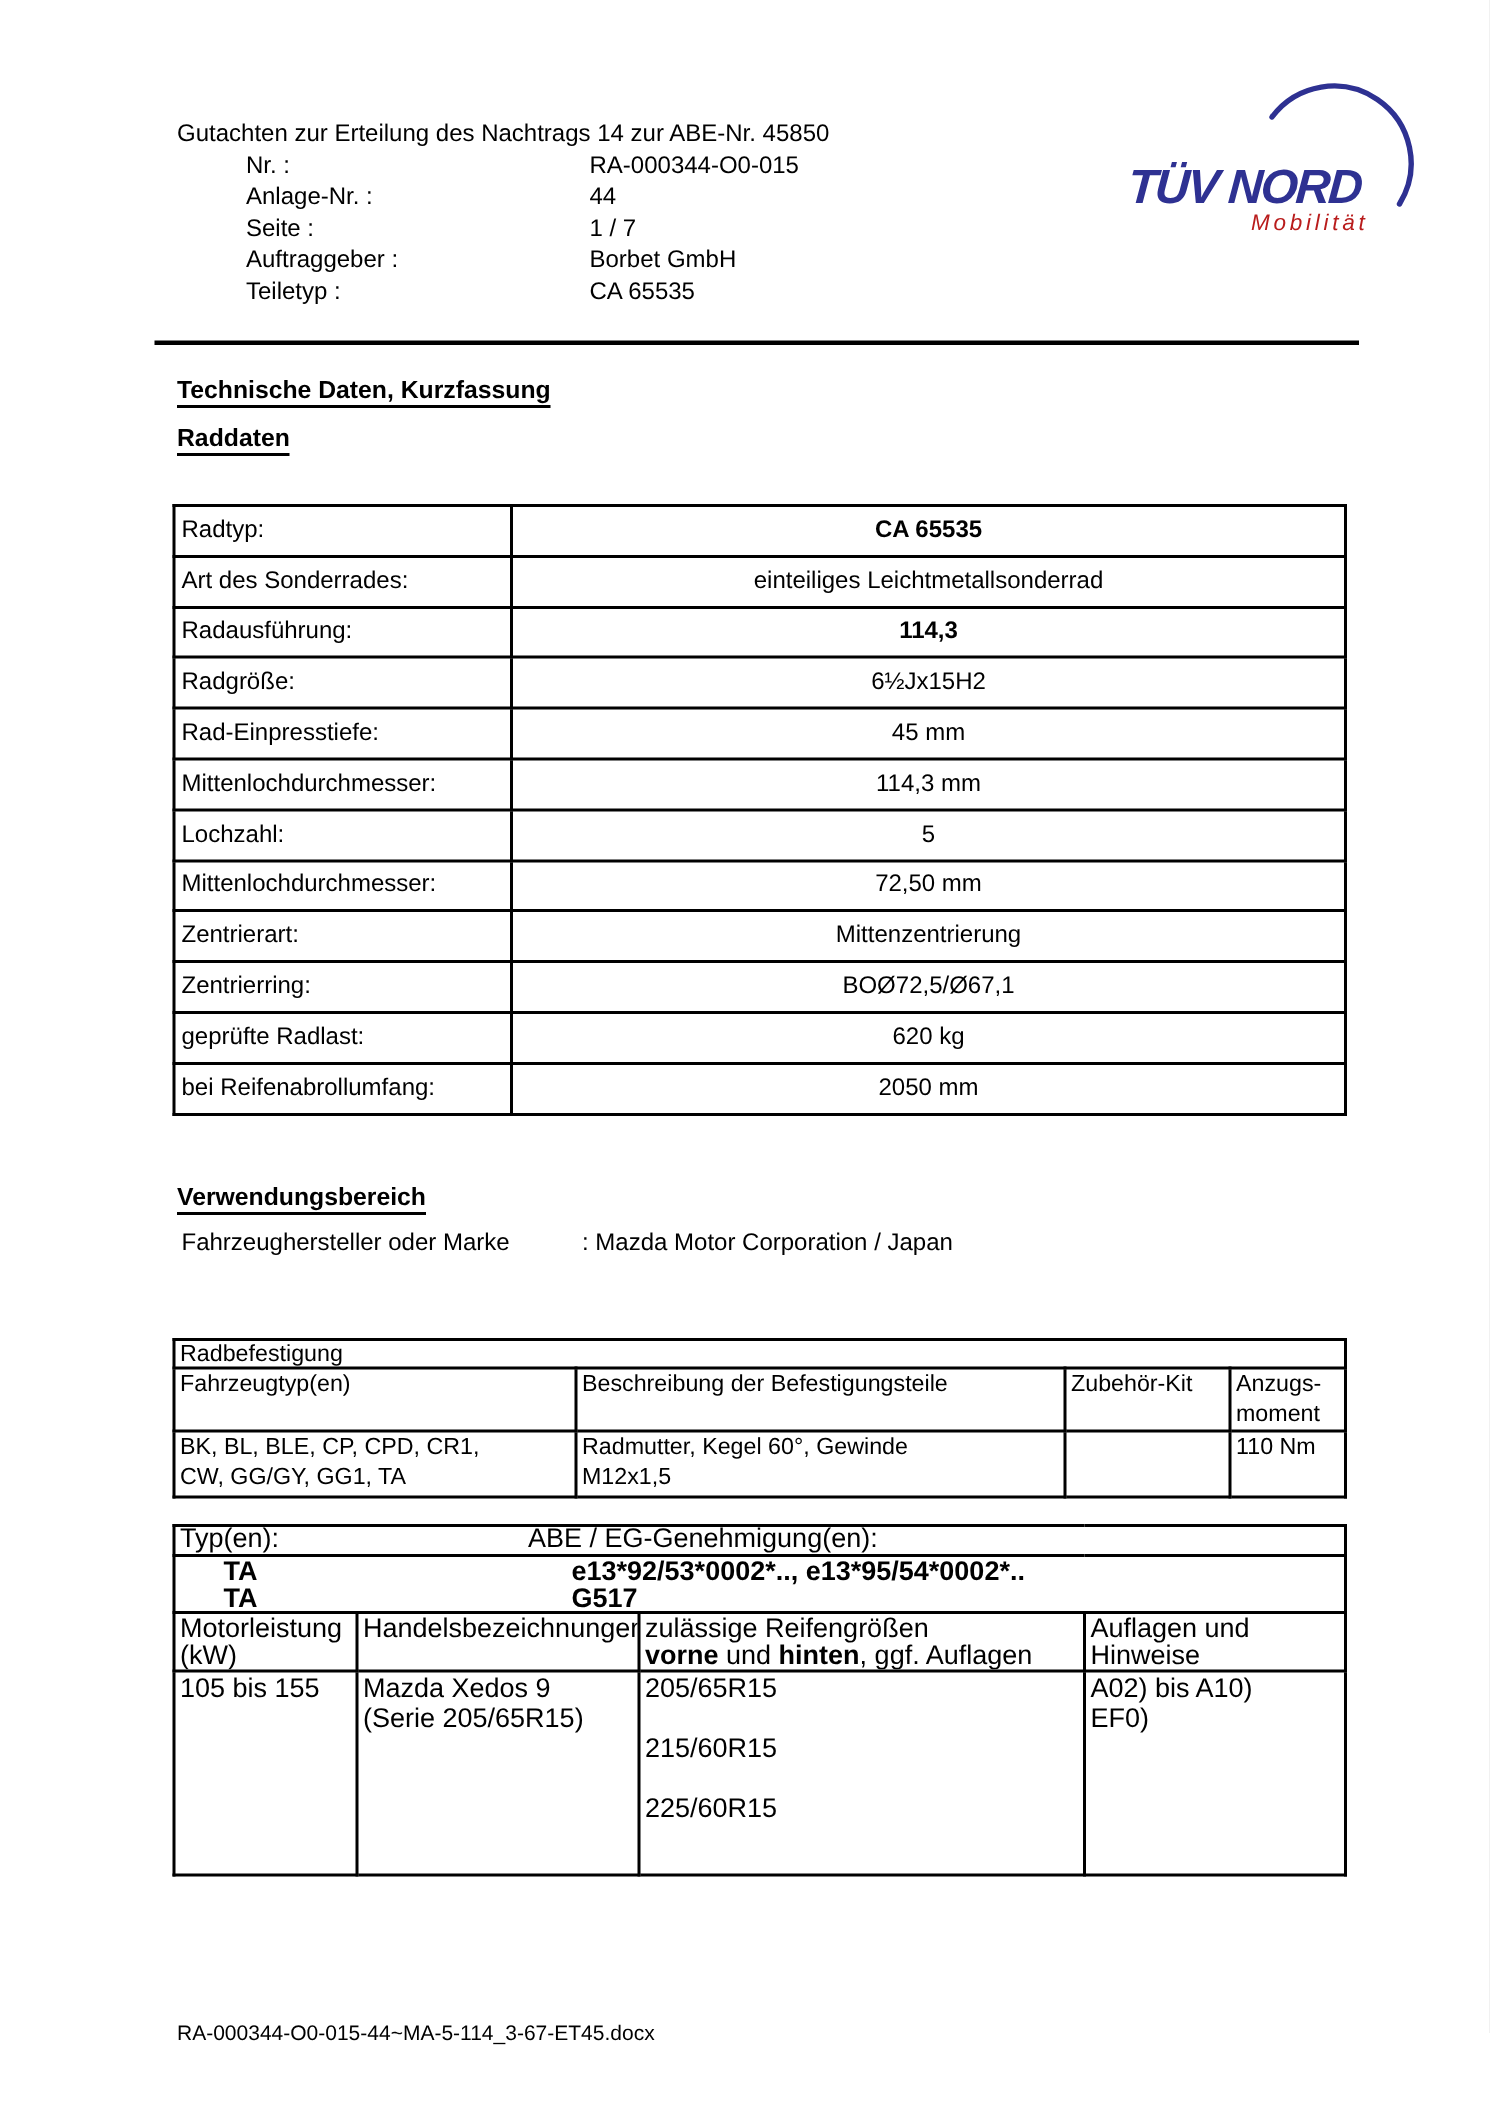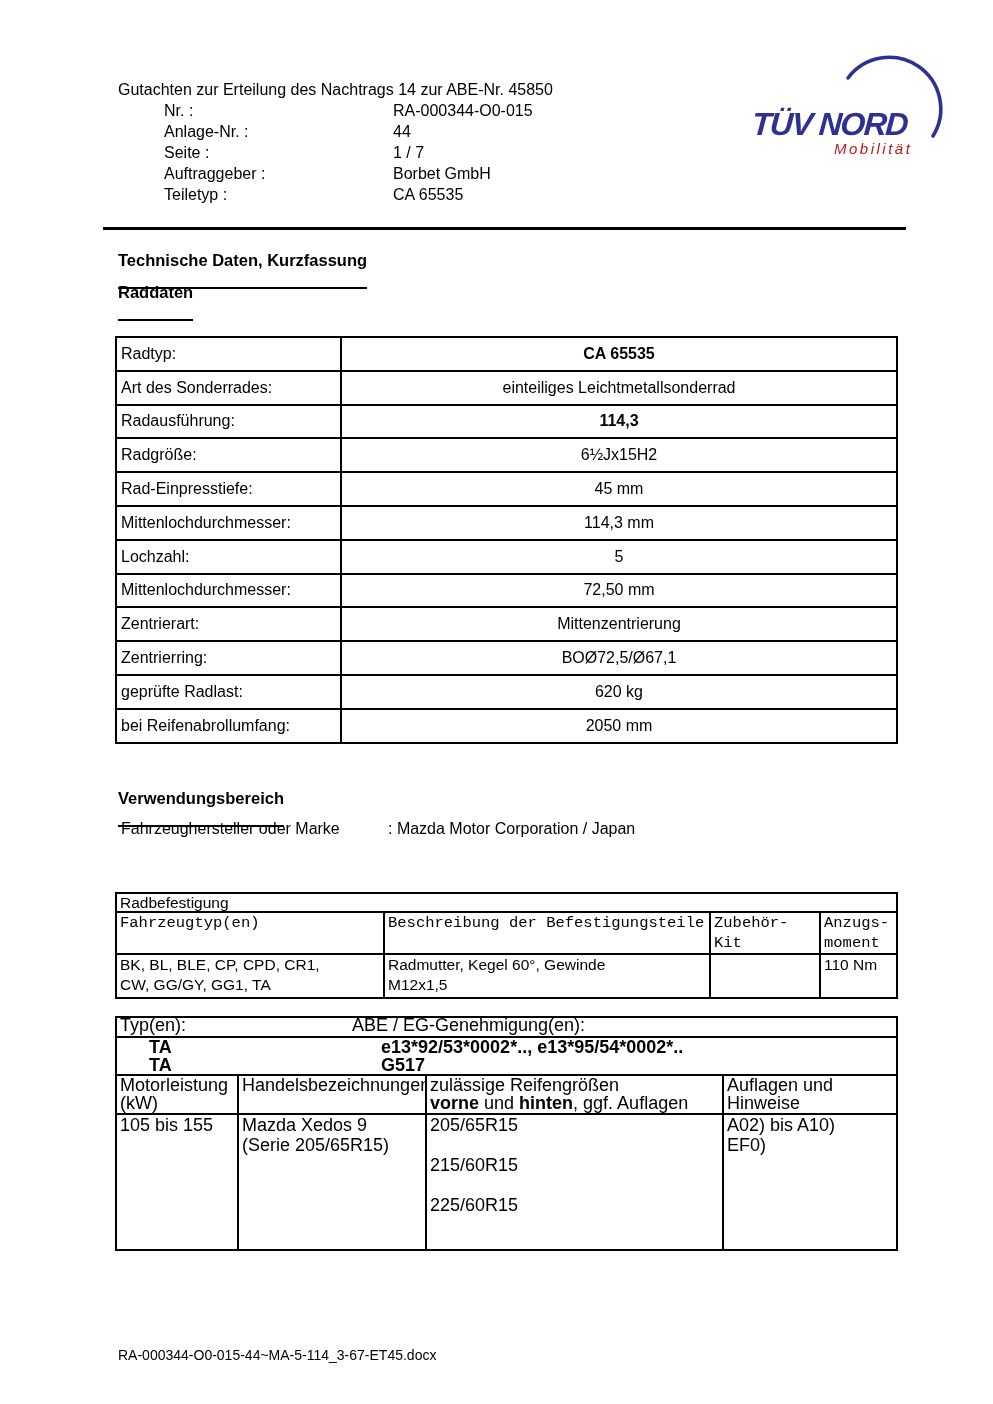--- a/index.html
+++ b/index.html
@@ -27,37 +27,37 @@
   }
   .logo-tagline{
     position:absolute;left:86px;top:92px;
     font-size:15px;font-style:italic;letter-spacing:2.5px;
     color:#b91c1c;white-space:nowrap;
   }
   
   .rule{position:absolute;left:103px;top:227px;width:803px;height:3px;background:#000;}
   
   .h1{position:absolute;left:118px;font-size:16.5px;font-weight:bold;}
-  .h1 span{border-bottom:2px solid #000;padding-bottom:18px;}
+  .h1 span{border-bottom:2px solid #000;padding-bottom:1px;}
   .h-tech{top:251px;}
   .h-rad{top:283px;}
   .h-verw{top:789px;}
   .hersteller-line{position:absolute;left:121px;top:820px;font-size:16px;width:700px;}
   .hersteller-line .hv{position:absolute;left:267px;top:0;}
   
   .rad-table{position:absolute;left:115px;top:336px;width:783px;border-collapse:collapse;font-size:16px;table-layout:fixed;}
   .rad-table td{border:2px solid #000;height:31.8px;padding:0;overflow:hidden;}
   .rad-table td.lab{padding-left:4px;}
   .rad-table td.val{text-align:center;}
   .bold{font-weight:bold;}
   
   .bef-table{position:absolute;left:115px;top:892px;width:783px;border-collapse:collapse;font-size:15.5px;table-layout:fixed;line-height:20px;}
   .bef-table td{border:2px solid #000;padding:0 3px;vertical-align:top;overflow:hidden;}
   .bef-table .bt-title td{height:16px;line-height:17px;}
-  .bef-table .bt-head td{height:39px;font-family:Liberation Mono, monospace;}
+  .bef-table .bt-head td{height:39px;}
   .bef-table .bt-data td{height:42px;}
   .pre{white-space:pre-line;}
   
   .typ-table{position:absolute;left:115px;top:1016px;width:783px;border-collapse:collapse;font-size:18px;line-height:18px;table-layout:fixed;}
   .typ-table td{border:2px solid #000;padding:0 3px;vertical-align:top;overflow:hidden;}
   .typ-table .tt-r1 td{height:13px;line-height:15px;}
   .typ-table .tt-r2 td{height:34px;padding-left:32px;}
   .typ-table .tt-head td{height:37px;margin-left:44px;}
   .typ-table .tt-data td{height:134px;line-height:20px;}
   .tt-line{position:relative;height:18px;}

